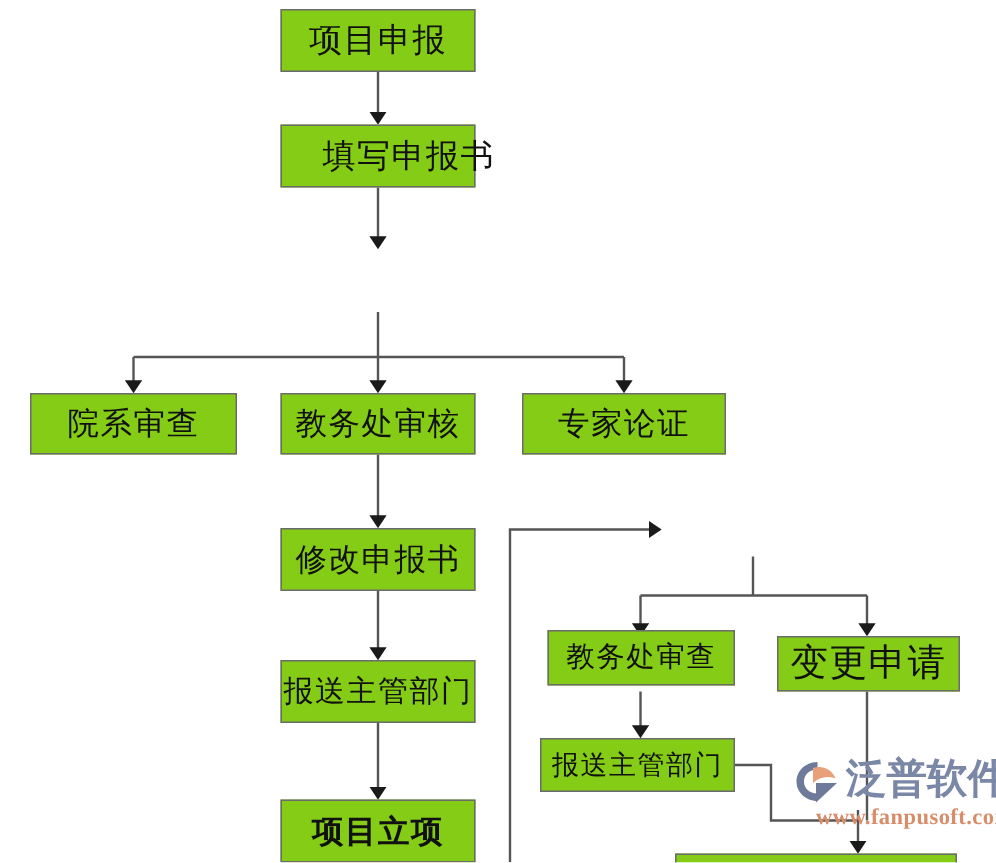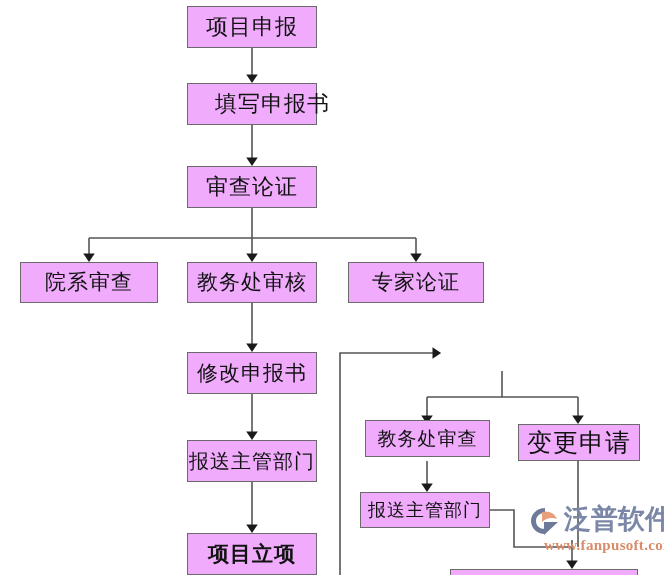--- a/index.html
+++ b/index.html
@@ -23,21 +23,21 @@
     left: 0;
     top: 0;
     width: 664px;
     height: 575px;
     pointer-events: none;
   }
   .node {
     position: absolute;
     box-sizing: border-box;
     border: 1px solid #6b6b6b;
-    background: #f0abfc;
+    background: #84cc16;
     display: flex;
     align-items: center;
     justify-content: center;
     color: #111111;
     letter-spacing: 1px;
     white-space: nowrap;
     z-index: 3;
   }
   .node .label {
     display: block;
@@ -131,23 +131,20 @@
   </svg>
 
   <div class="node" style="left:187px; top:6px; width:130px; height:42px; font-size:22px;">
     <span class="label">项目申报</span>
   </div>
 
   <div class="node" style="left:187px; top:83px; width:130px; height:42px; font-size:22px;padding-left:41px;">
     <span class="label">填写申报书</span>
   </div>
 
-  <div class="node" style="left:187px; top:166px; width:130px; height:42px; font-size:22px;">
-    <span class="label">审查论证</span>
-  </div>
 
   <div class="node" style="left:20px; top:262px; width:138px; height:41px; font-size:21px;">
     <span class="label">院系审查</span>
   </div>
 
   <div class="node" style="left:187px; top:262px; width:130px; height:41px; font-size:21px;text-align:center;">
     <span class="label">教务处审核</span>
   </div>
 
   <div class="node" style="left:348px; top:262px; width:136px; height:41px; font-size:21px;">

